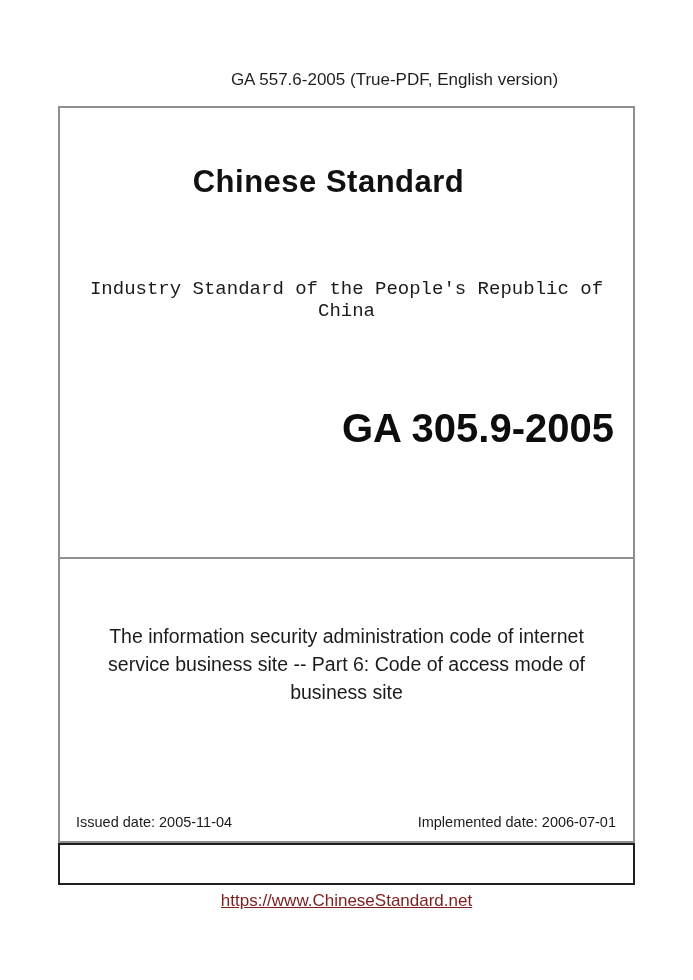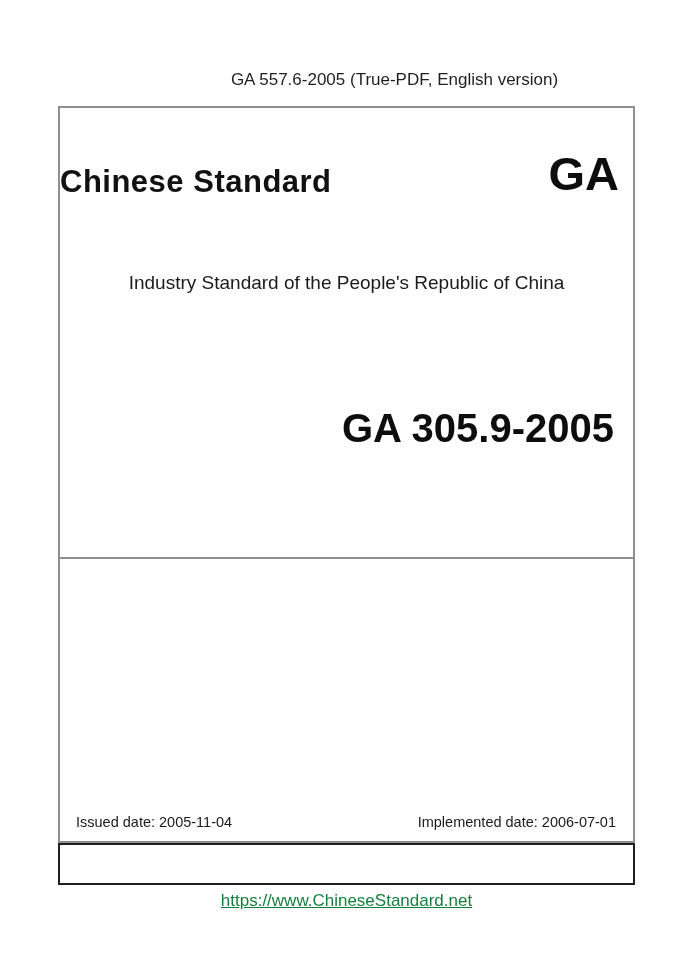--- a/index.html
+++ b/index.html
@@ -34,42 +34,44 @@
     height: 737px;
     border: 2px solid #8f8f8f;
     box-sizing: border-box;
     background: #ffffff;
   }
   .brand-title {
     position: absolute;
     top: 56px;
     left: 0;
     right: 36px;
+    text-align: center;
     font-size: 31px;
     font-weight: bold;
     color: #111111;
     letter-spacing: 0.5px;
   }
   .brand-logo {
     position: absolute;
     top: 42px;
     right: 14px;
     font-size: 47px;
     font-weight: bold;
     line-height: 1;
     color: #0d0d0d;
   }
   .cover-subtitle {
     position: absolute;
-    top: 164px;
+    top: 170px;
     left: 0;
     width: 100%;
     text-align: center;
     font-size: 19px;
     color: #1b1b1b;
+    font-family: Liberation Mono, monospace;
   }
   .classification {
     position: absolute;
     top: 222px;
     left: 8px;
     font-size: 14.5px;
     color: #1b1b1b;
   }
   .standard-number {
     position: absolute;
@@ -127,46 +129,46 @@
   }
   .doc-footer {
     position: absolute;
     top: 891px;
     left: 0;
     width: 100%;
     text-align: center;
     font-size: 17px;
   }
   .doc-footer a {
-    color: #15803d;
+    color: #7f1d1d;
     text-decoration: underline;
     cursor: pointer;
   }
 </style>
 </head>
 <body>
 
 <div class="page">
 
   <div class="doc-header">GA 557.6-2005 (True-PDF, English version)</div>
 
   <div class="cover-box">
 
     <div class="brand-title">Chinese Standard</div>
 
-    <div class="brand-logo">GA</div>
 
     <div class="cover-subtitle">Industry Standard of the People's Republic of China</div>
 
 
     <div class="standard-number">GA 305.9-2005</div>
 
     <div class="divider"></div>
 
     <div class="description">
+      <div class="description-title">The information security administration code of internet service business site -- Part 6: Code of access mode of business site</div>
     </div>
 
     <div class="dates-row">
       <span class="issued-date">Issued date: 2005-11-04</span>
       <span class="implemented-date">Implemented date: 2006-07-01</span>
     </div>
 
   </div>
 
   <div class="bottom-strip"></div>

